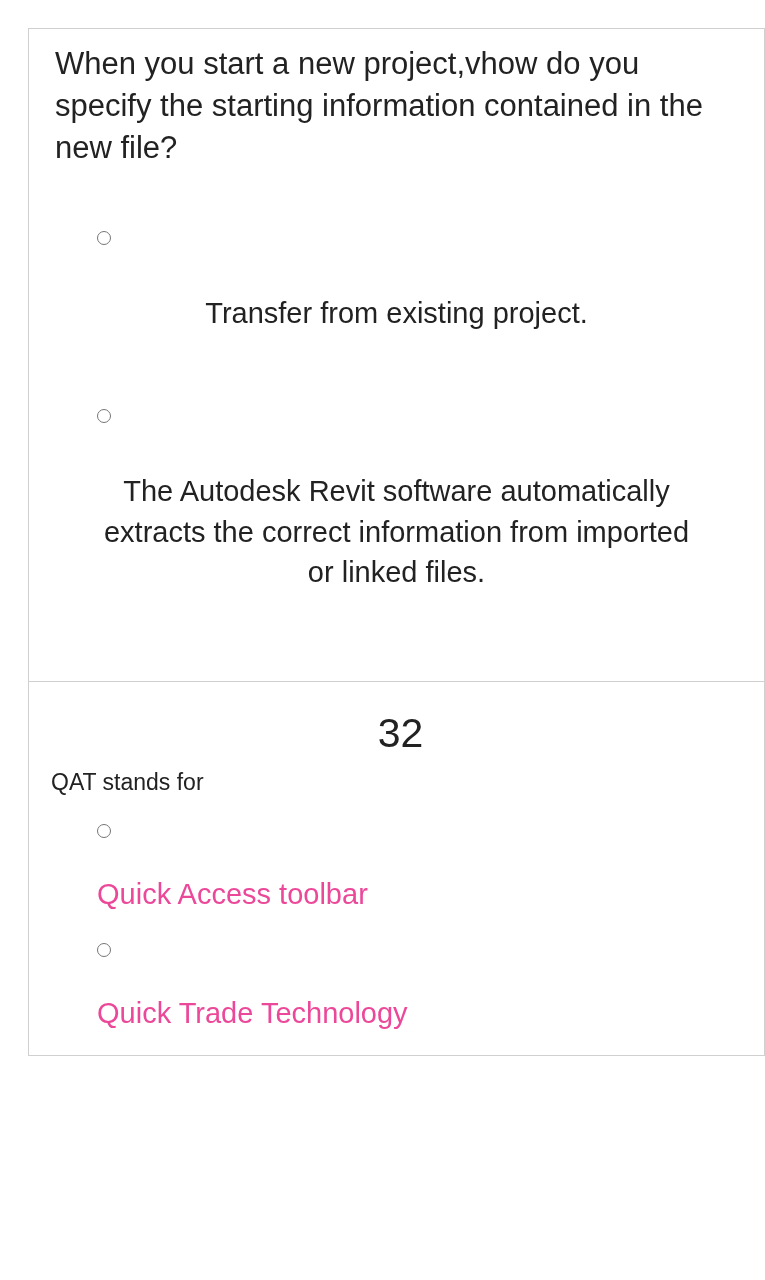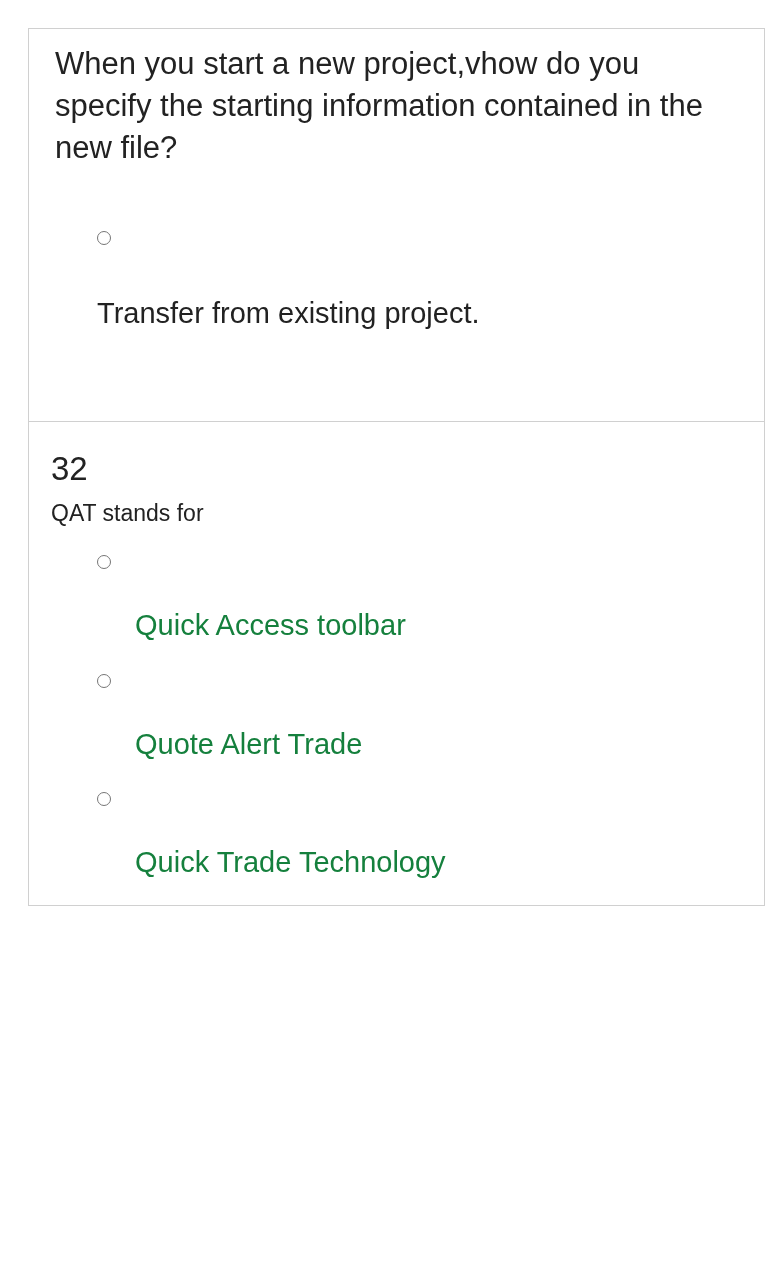--- a/index.html
+++ b/index.html
@@ -32,76 +32,77 @@
     .option {
       padding: 48px 40px 0 40px;
     }
     .option .radio {
       margin-bottom: 16px;
     }
     .option-label {
       font-size: 29px;
       line-height: 1.4;
       color: #222;
+      text-align: center;
     }
     input[type="radio"] {
       width: 14px;
       height: 14px;
       accent-color: #888;
     }
     .q-number {
-      font-size: 33px;
+      font-size: 41px;
       padding: 14px 0 6px 8px;
       color: #222;
+      text-align: center;
     }
     .q2-title {
       font-size: 23px;
       padding: 6px 0 4px 8px;
       color: #222;
     }
     .options2 {
       padding: 4px 0 0 0;
     }
     .option2 {
       padding: 0 40px 0 40px;
     }
     .option2 .radio2 {
       margin: 6px 0 4px 0;
     }
     .option2-label {
       font-size: 29px;
       line-height: 1.4;
-      color: #15803d;
+      color: #ec4899;
       padding-bottom: 8px;
-      margin-left: 38px;
     }
   </style>
 </head>
 <body>
 
 <div class="question-block">
   <div class="question-text first">When you start a new project,vhow do you specify the starting information contained in the new file?</div>
   <div class="options-wrap">
     <div class="option">
       <div class="radio"><input type="radio" name="q1" style=""></div>
       <div class="option-label">Transfer from existing project.</div>
+    </div>
+    <div class="option">
+      <div class="radio"><input type="radio" name="q1" style=""></div>
+      <div class="option-label">The Autodesk Revit software automatically extracts the correct information from imported or linked files.</div>
     </div>
   </div>
 </div>
 
 <div class="question-block" style="border-top:none;">
   <div class="q-number">32</div>
   <div class="q2-title">QAT stands for</div>
   <div class="options2">
     <div class="option2">
       <div class="radio2"><input type="radio" name="q2" style=""></div>
       <div class="option2-label">Quick Access toolbar</div>
     </div>
     <div class="option2">
       <div class="radio2"><input type="radio" name="q2" style=""></div>
-      <div class="option2-label">Quote Alert Trade</div>
-    </div>
-    <div class="option2">
-      <div class="radio2"><input type="radio" name="q2" style=""></div>
       <div class="option2-label">Quick Trade Technology</div>
     </div>
   </div>
 </div>
 
 </body></html>

